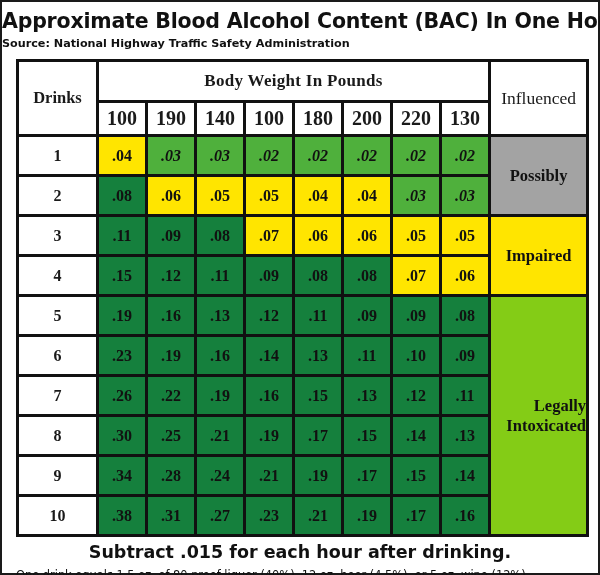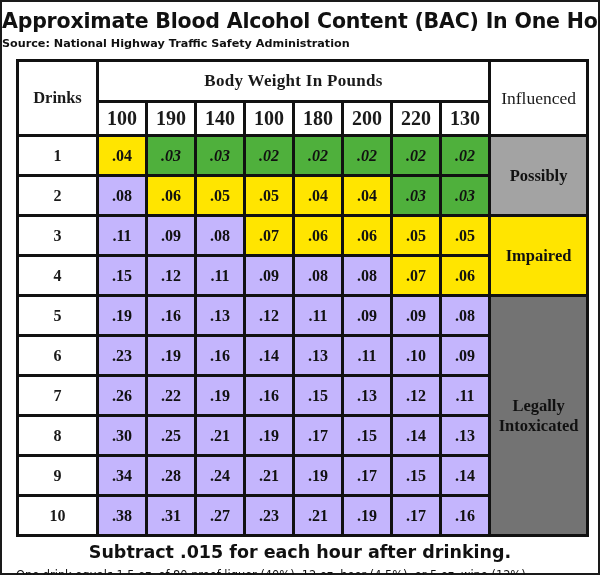--- a/index.html
+++ b/index.html
@@ -101,32 +101,32 @@
   }
   td.val {
     font-family: "Liberation Serif", serif;
     font-weight: bold;
     font-size: 16px;
     height: 37px;
     color: #111111;
   }
   td.val.green  { background: #4fb03c; font-style: italic; }
   td.val.yellow { background: #ffe500; }
-  td.val.red    { background: #c4b5fd; }
+  td.val.red    { background: #15803d; }
 
   td.infl {
     font-family: "Liberation Serif", serif;
     font-weight: bold;
     font-size: 16.5px;
     line-height: 1.18;
     color: #111111;
   }
   td.infl.green  { background: #a3a3a3; }
   td.infl.yellow { background: #ffe500; }
-  td.infl.red    { background: #737373; }
+  td.infl.red    { background: #84cc16; text-align: right; }
 
   
   .foot-bold {
     text-align: center;
     font-family: "DejaVu Sans", sans-serif;
     font-weight: bold;
     font-size: 17.5px;
     margin: 5px 0 0 0;
     color: #111111;
     white-space: nowrap;

